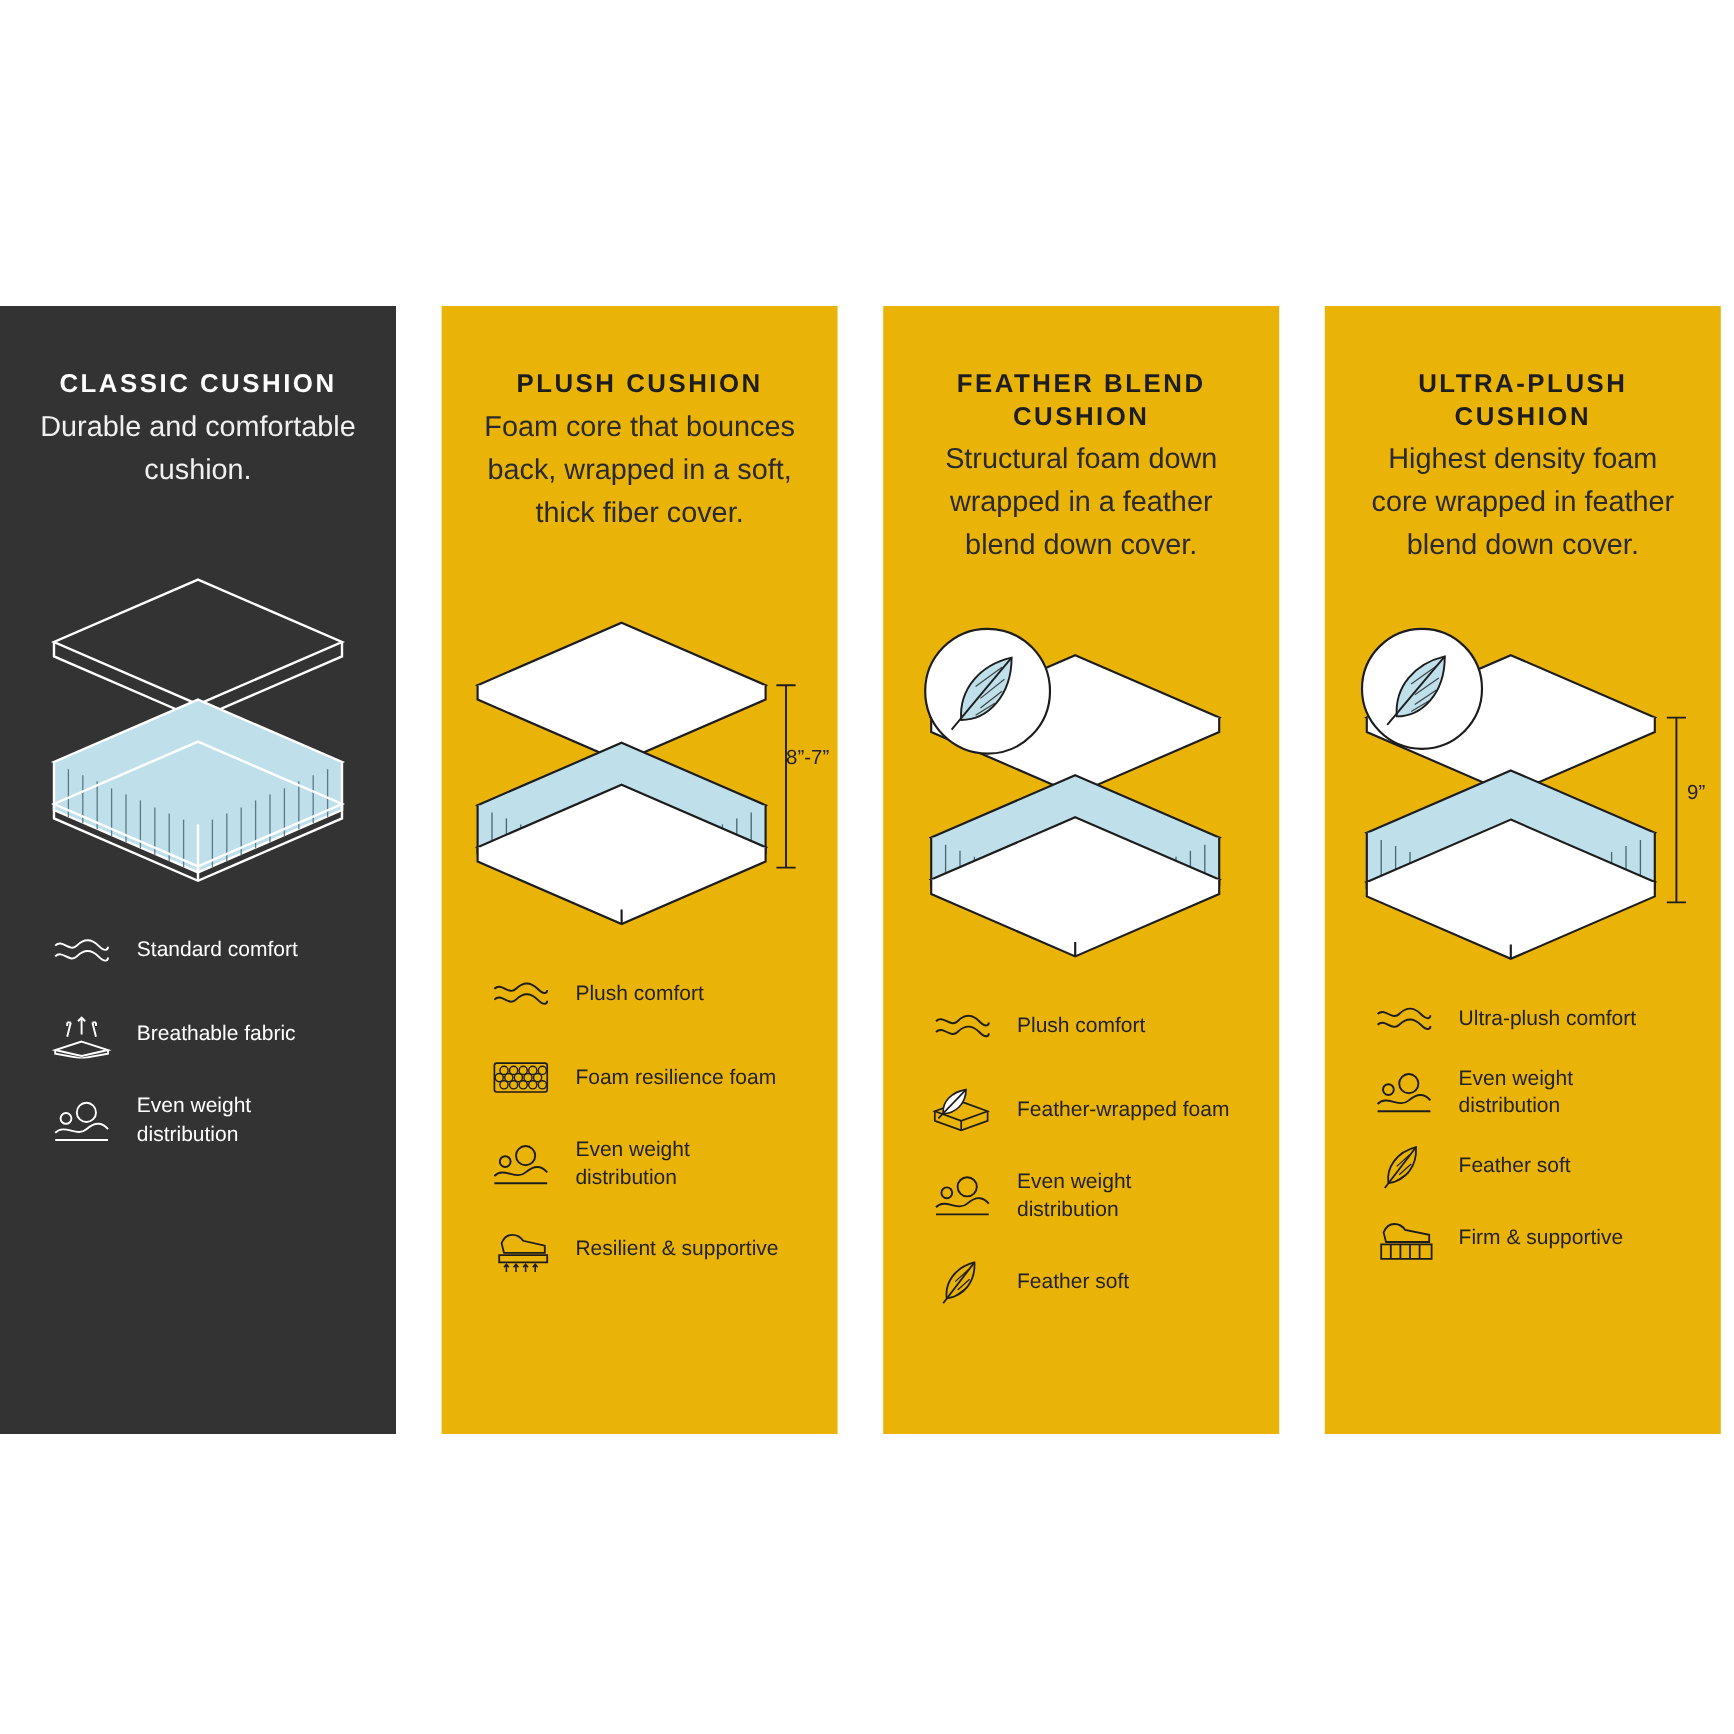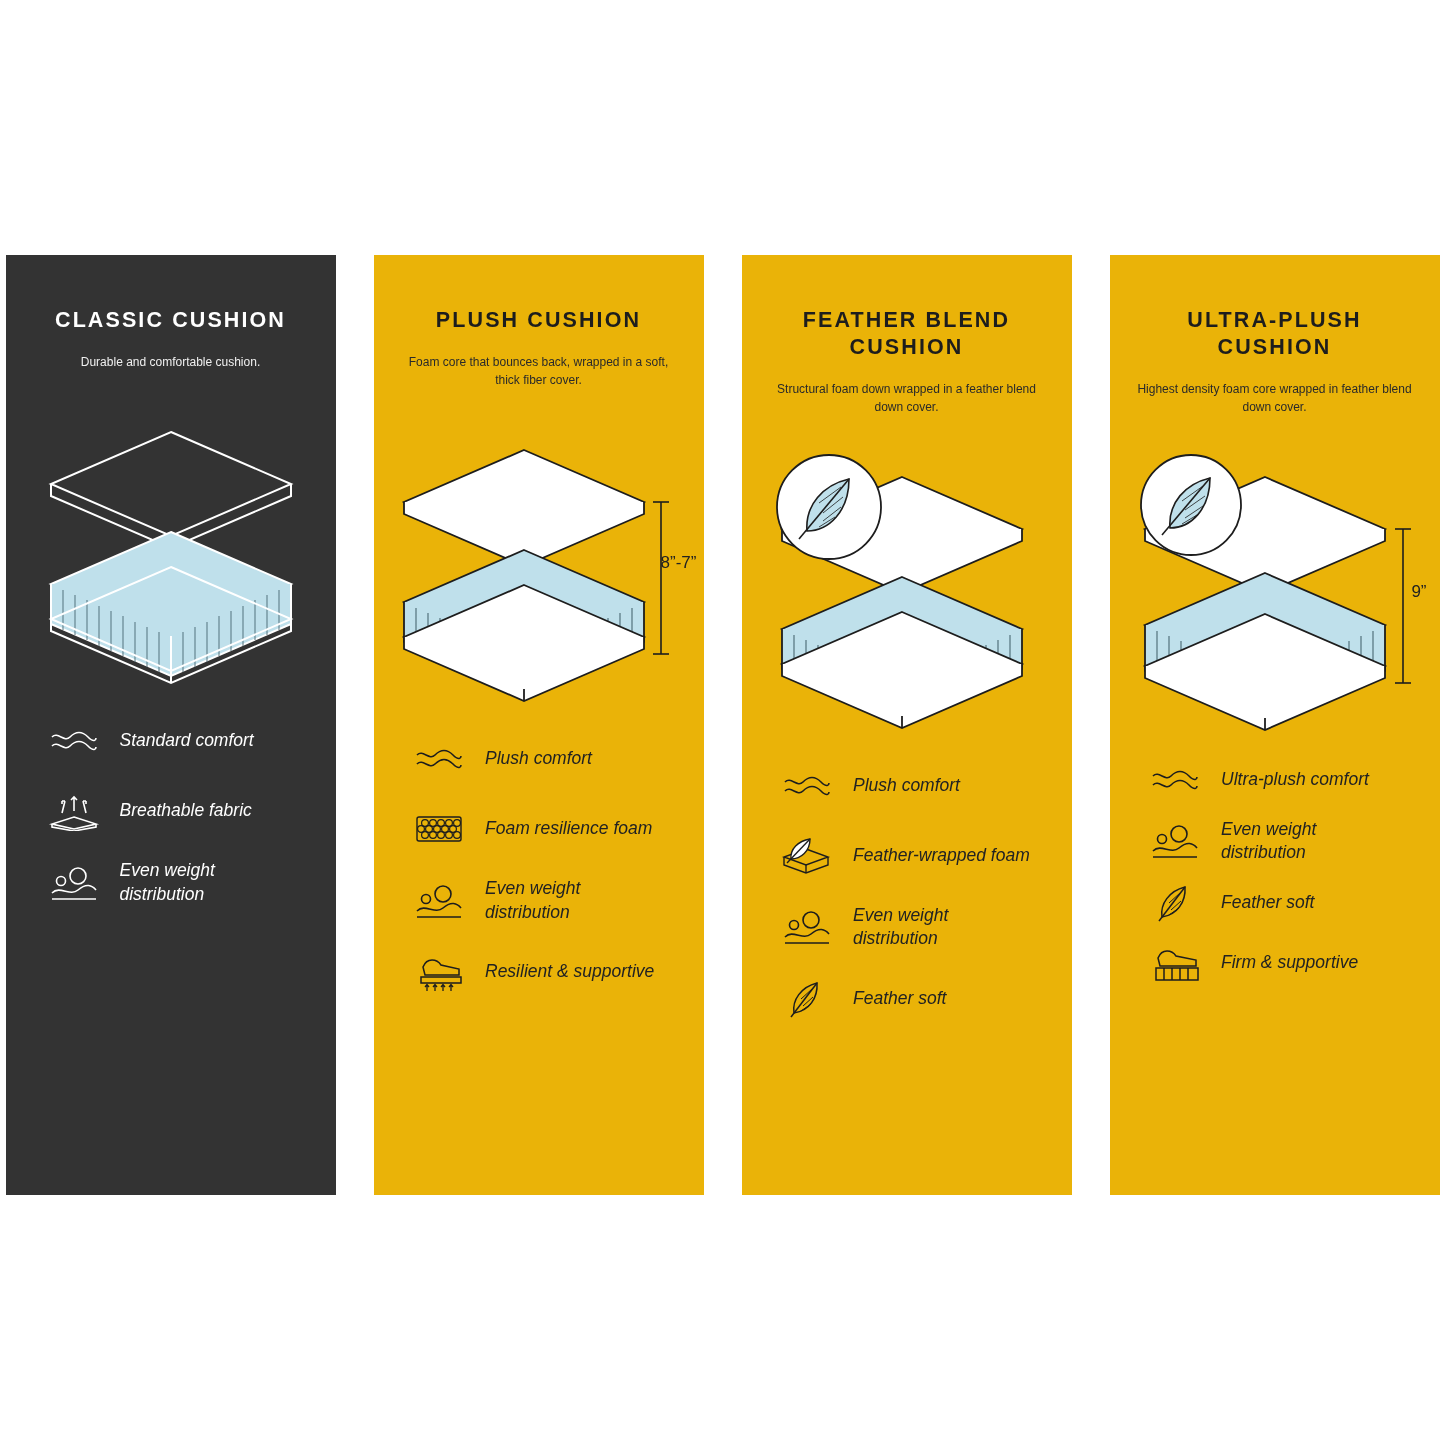--- a/index.html
+++ b/index.html
@@ -18,21 +18,21 @@
     width: 1445px;
     height: 1445px;
   }
   .cards {
     position: absolute;
     top: 255px;
     left: 0;
     width: 1445px;
     height: 940px;
     display: flex;
-    justify-content: center;
+    justify-content: flex-start;
     gap: 38px;
   }
   .card {
     width: 330px;
     background: #eab308;
     box-sizing: border-box;
     padding: 52px 24px 0 24px;
     display: flex;
     flex-direction: column;
     align-items: center;
@@ -47,25 +47,25 @@
     font-weight: bold;
     letter-spacing: 2.1px;
     text-align: center;
     line-height: 1.25;
     color: #1d1d1d;
     margin: 0;
   }
   .card.dark .card-title { color: #ffffff; }
 
   .card-desc {
-    font-size: 12px;
+    font-size: 24px;
     line-height: 1.5;
     text-align: center;
     color: #2a2a2a;
-    margin-top: 19px;
+    margin-top: 4px;
     max-width: 275px;
   }
   .card.dark .card-desc { color: #f0f0f0; }
 
   .art {
     position: relative;
     width: 300px;
     height: 300px;
     margin-top: 14px;
     display: flex;
@@ -92,21 +92,20 @@
     min-width: 56px;
     height: 44px;
     display: flex;
     align-items: center;
     justify-content: center;
   }
   .feature-label {
     font-size: 17.5px;
     line-height: 1.35;
     color: #222222;
-    font-style: italic;
   }
   .card.dark .feature-label { color: #ffffff; }
 
   .dim-label {
     font-size: 17px;
     color: #222;
   }
 </style>
 </head>
 <body>

